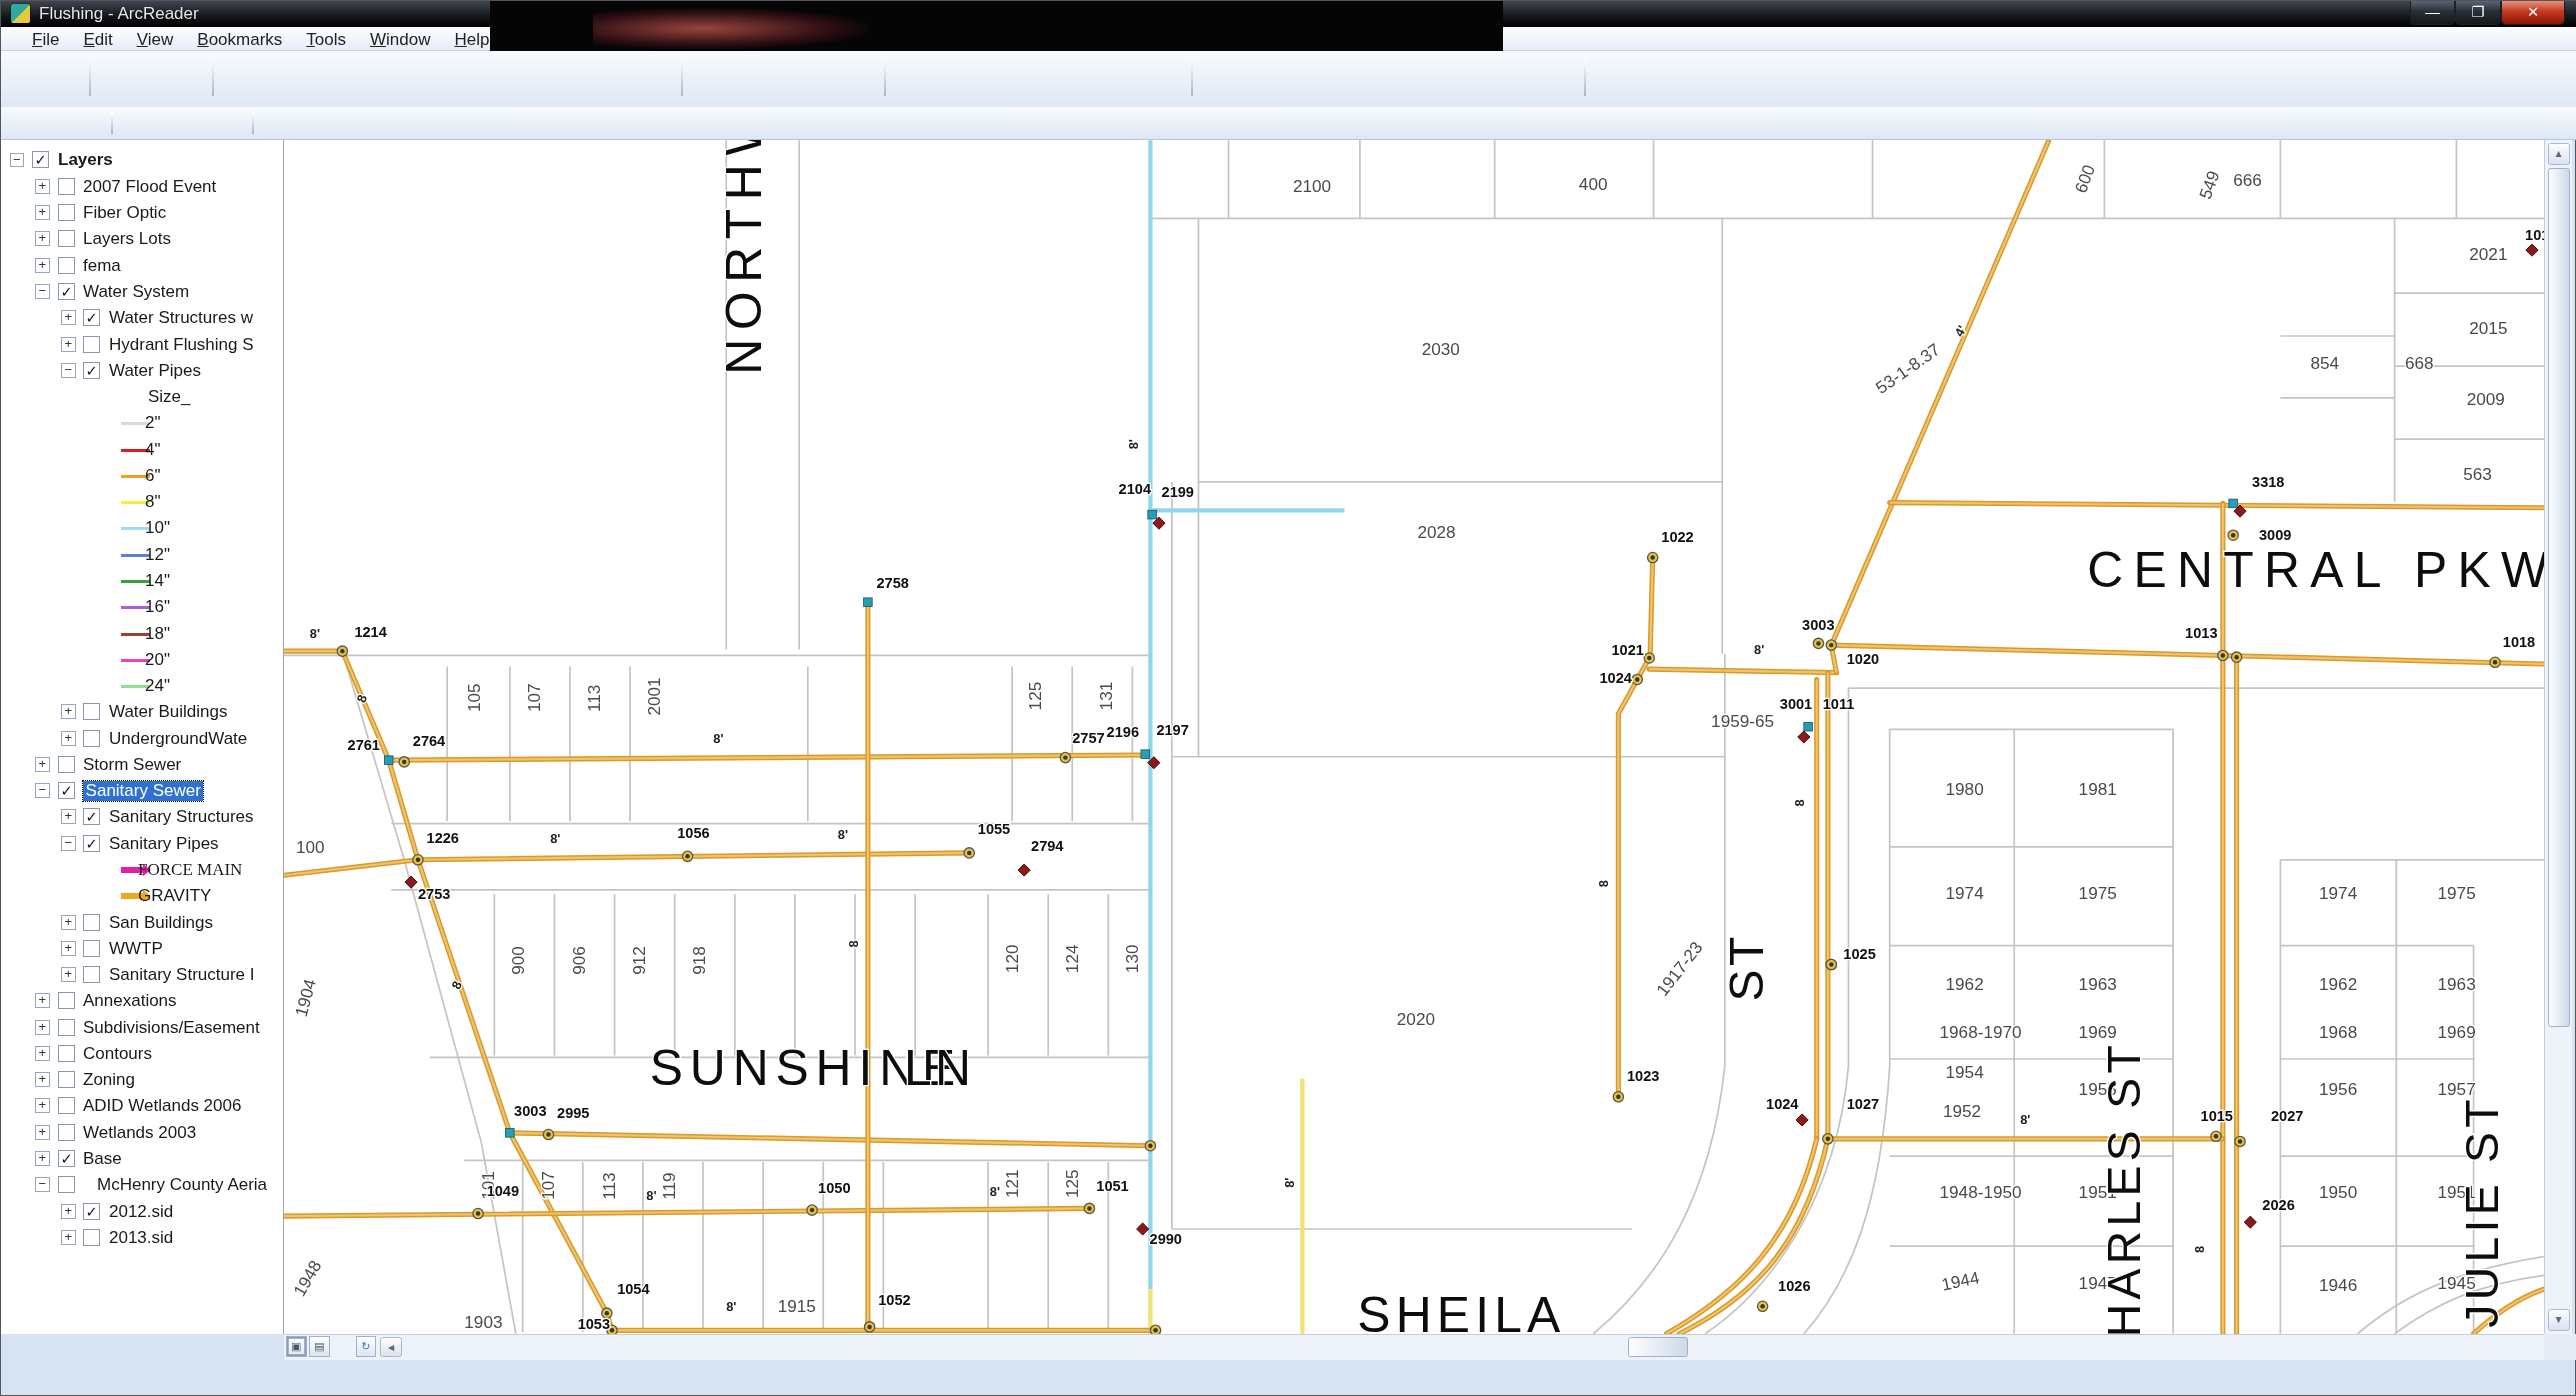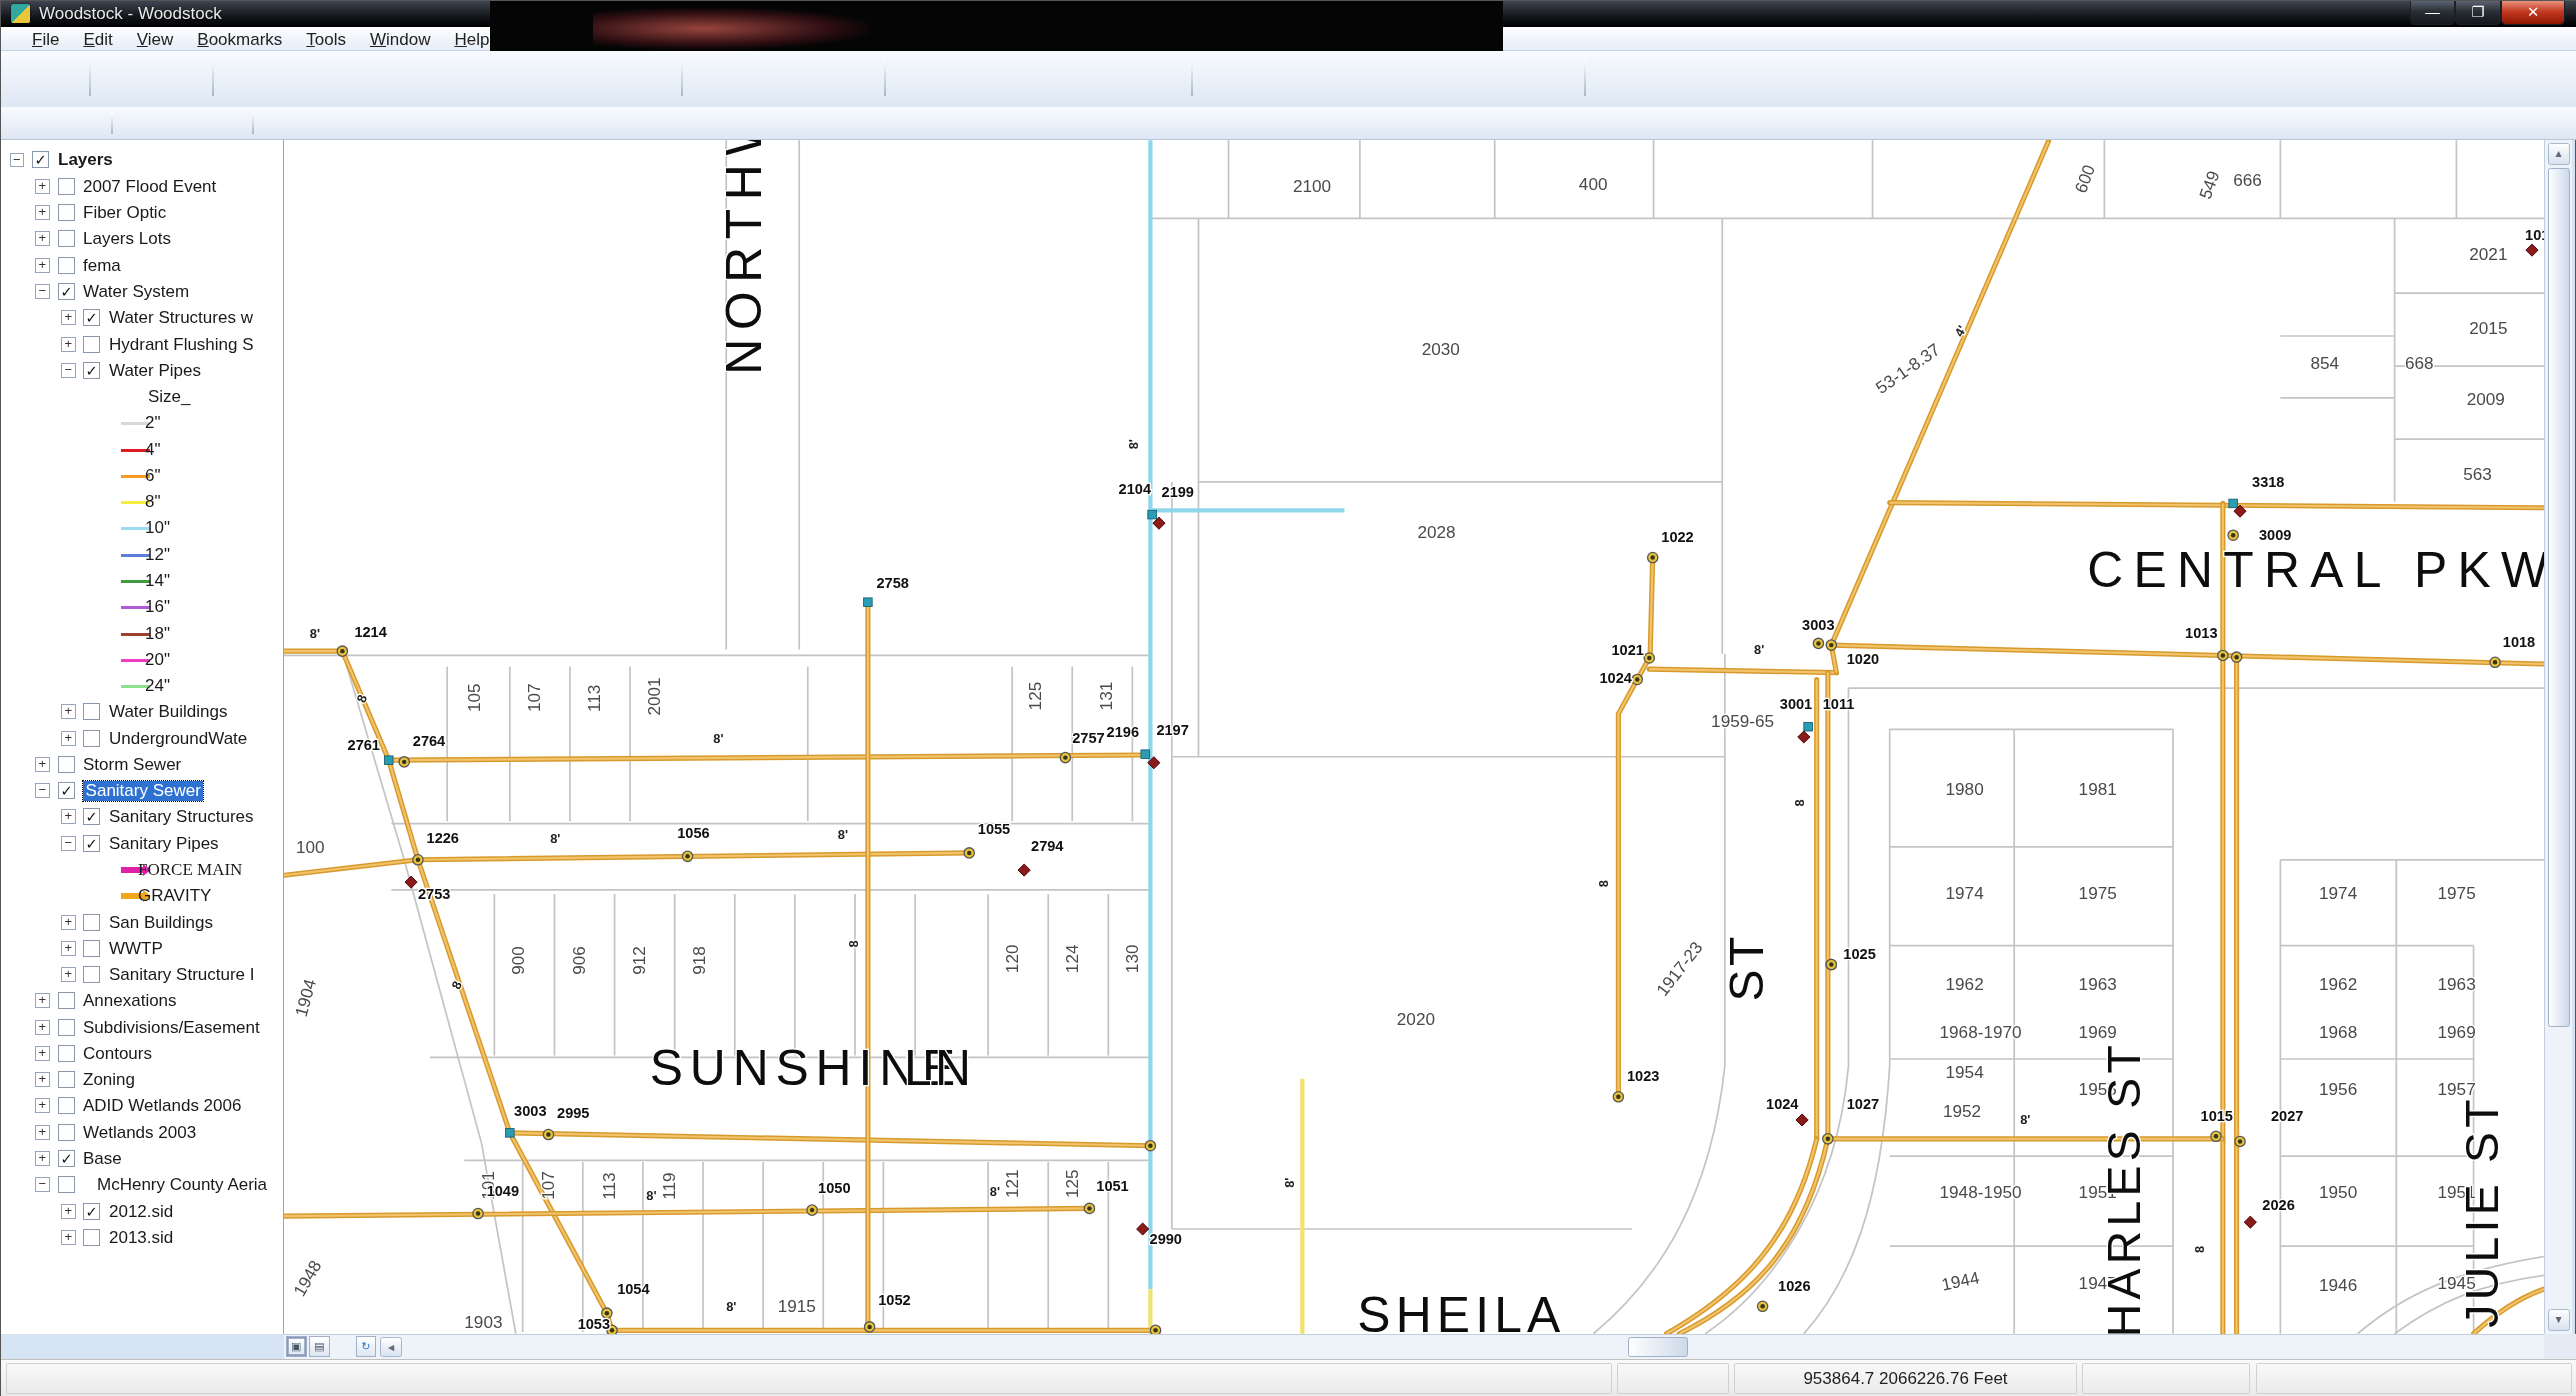--- a/index.html
+++ b/index.html
@@ -86,21 +86,21 @@
   text{font-family:"Liberation Sans",sans-serif}
   .halo{paint-order:stroke;stroke:#fff;stroke-width:3px}
 </style>
 </head>
 <body>
 
 <div id="win">
 
   <div id="titlebar">
     <div id="title-icon"></div>
-    <div id="title-text">Woodstock - Woodstock</div>
+    <div id="title-text">Flushing - ArcReader</div>
   </div>
   <div class="winbtn" id="btn-min" style="left:2409px;width:45px">—</div>
   <div class="winbtn" id="btn-max" style="left:2454px;width:46px">❐</div>
   <div class="winbtn" id="btn-close" style="left:2500px;width:64px">✕</div>
 
   <div id="menubar"><span class="menu-item" style="margin-left: 19px;"><u>F</u>ile</span><span class="menu-item"><u>E</u>dit</span><span class="menu-item"><u>V</u>iew</span><span class="menu-item"><u>B</u>ookmarks</span><span class="menu-item"><u>T</u>ools</span><span class="menu-item"><u>W</u>indow</span><span class="menu-item"><u>H</u>elp</span></div>
   <div id="artifact">
       <div class="blur"></div>
     </div>
 
@@ -803,21 +803,14 @@
   <div id="hscroll">
     <div class="sbtn" style="left:96px;top:1.7px;width:22px;height:20.6px;font-size:10.3px;line-height:19px">◄</div>
     <div class="sthumb" style="left:1344px;top:1.7px;width:60px;height:20.6px"></div>
     <div class="sbtn" style="left:2262px;top:1.7px;width:22px;height:20.6px;font-size:10.3px;line-height:19px">►</div>
   </div>
   <div id="viewbtns">
     <span class="vb on">▣</span><span class="vb">▤</span><span class="vb" style="border:none;background:none"> </span><span class="vb" style="color:#2a6fd0">↻</span>
   </div>
   <div id="corner"></div>
 
-  <div id="statusbar">
-    <div class="spanel" style="left:5.2px;width:1606px"></div>
-    <div class="spanel" style="left:1616px;width:112px"></div>
-    <div class="spanel" id="coords" style="left:1733px;width:343px">953864.7  2066226.76 Feet</div>
-    <div class="spanel" style="left:2081px;width:168px"></div>
-    <div class="spanel" style="left:2255px;width:316px"></div>
-  </div>
 </div>
 
 
 </body></html>

